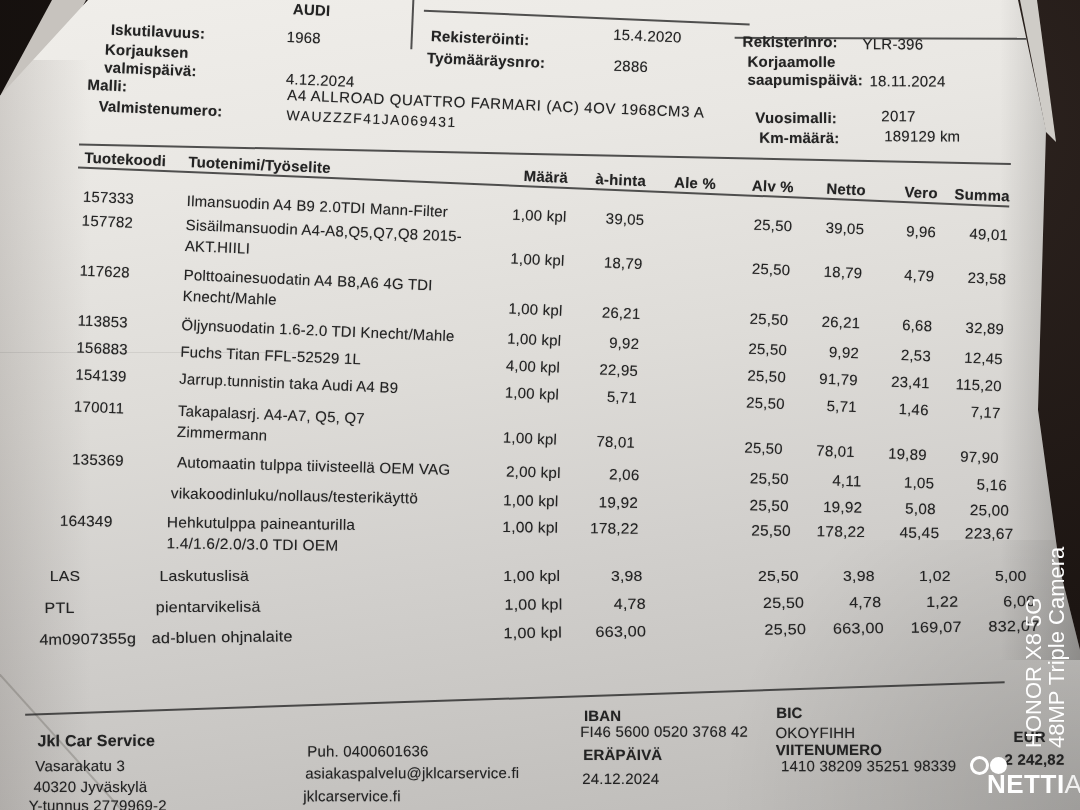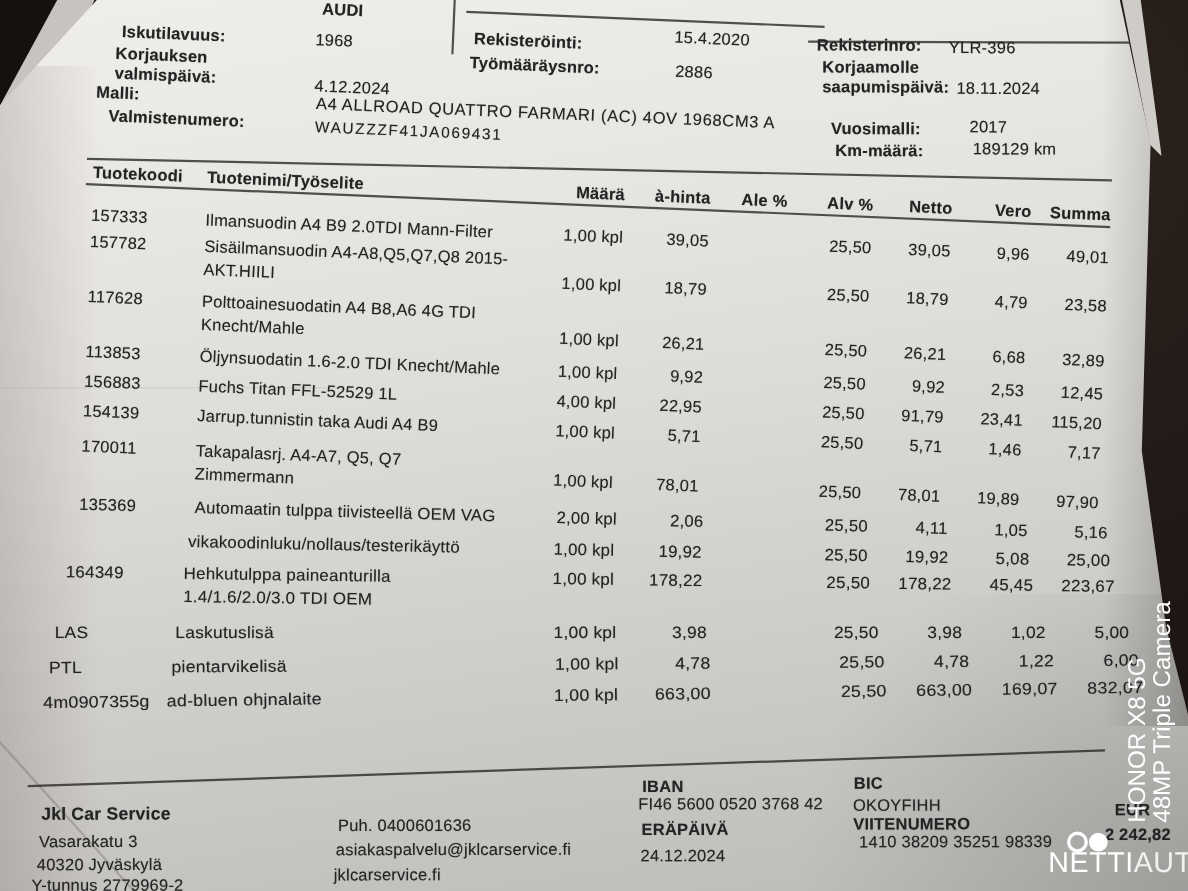--- a/index.html
+++ b/index.html
@@ -58,21 +58,21 @@
   .tline2{left:85px;top:163px;width:932px;}
   .footer-line{left:55px;top:712px;width:980px;transform:rotate(-4.3deg);transform-origin:0 0;}
   .total-amt{font-weight:bold;}
   
   .cam-mark{position:absolute;left:1022px;top:748px;transform:rotate(-90deg);transform-origin:0 0;
     color:#fff;font-size:22px;line-height:23px;white-space:nowrap;z-index:30;}
   .dot{position:absolute;border-radius:50%;z-index:30;}
   .dot-outline{left:970px;top:756px;width:13px;height:13px;border:3px solid #fff;}
   .dot-filled{left:990px;top:757px;width:17px;height:17px;background:#fff;}
   .netti{position:absolute;left:953px;top:769px;color:#fff;font-size:26px;letter-spacing:.5px;z-index:30;white-space:nowrap;}
-  .netti .bold{font-weight:normal;}
+  .netti .bold{font-weight:bold;margin-left:34px;}
   .netti .light{font-weight:normal;opacity:.85;}
 </style>
 </head>
 <body>
 
 <div class="stage">
 
   <div class="sheet sheet-tl"></div>
   <div class="sheet sheet-tr"></div>
 

